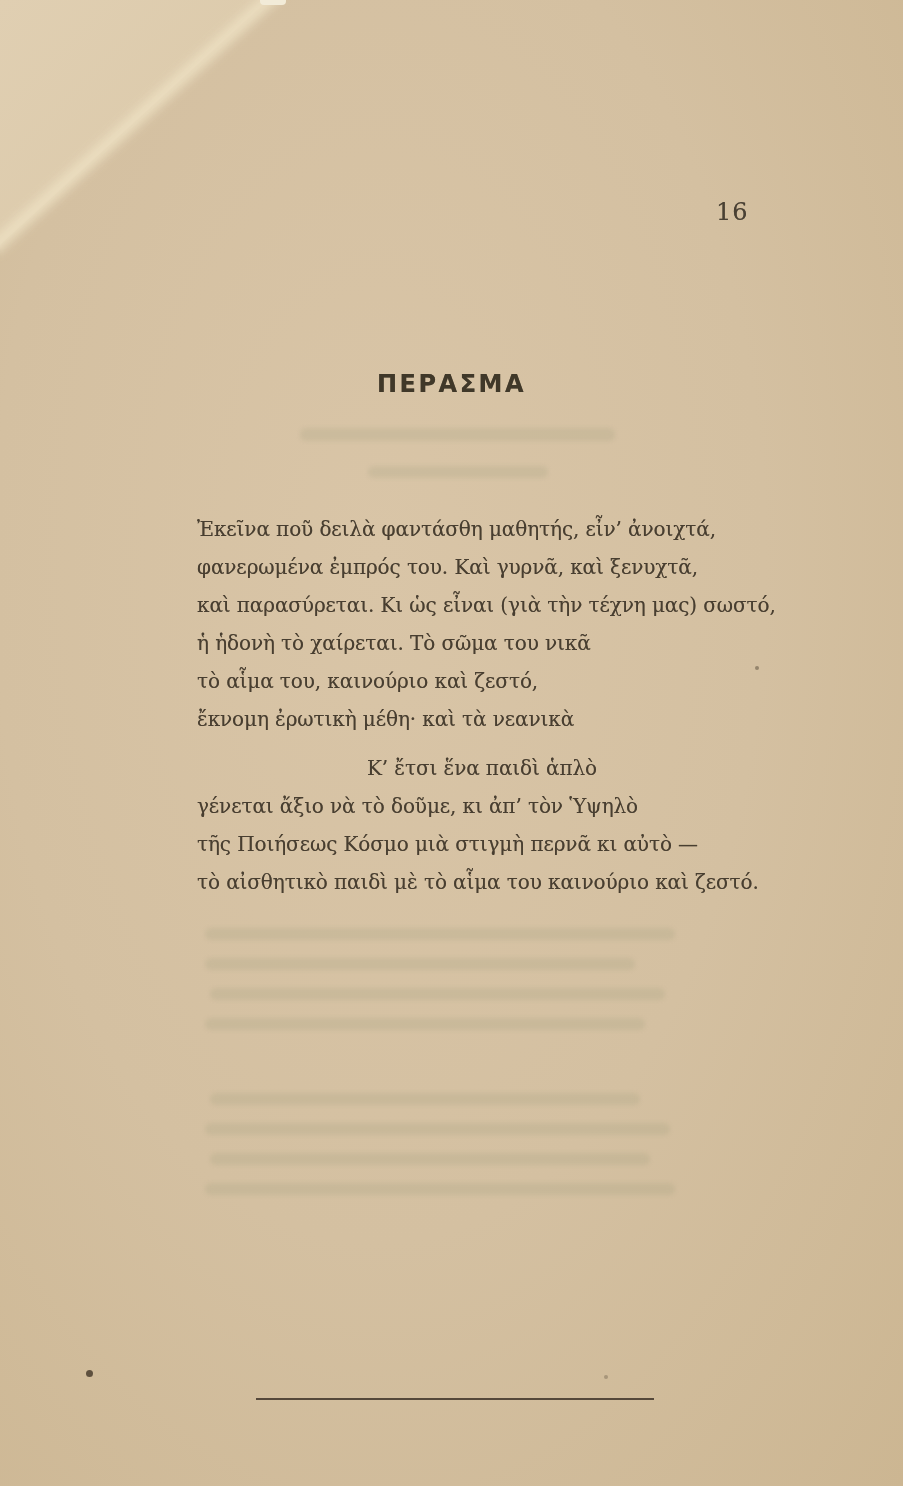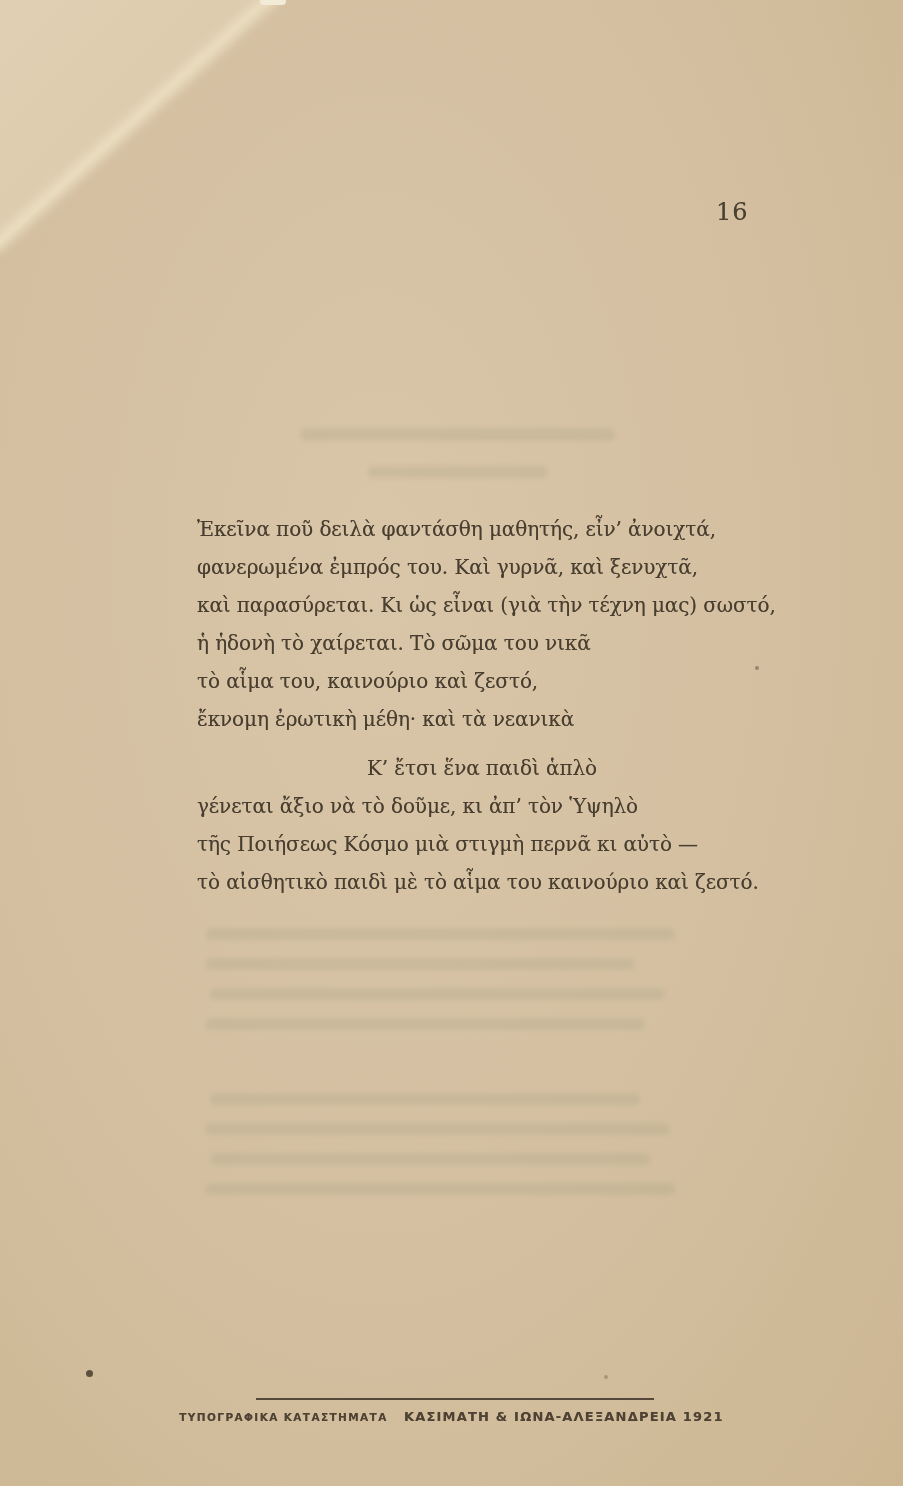--- a/index.html
+++ b/index.html
@@ -92,20 +92,21 @@
 
   <div class="corner-fold"></div>
   <div class="corner-highlight"></div>
   <div class="top-notch"></div>
 
   <div class="page-number">16</div>
 
   <div class="ghost" style="left:300px; top:428px; width:315px; height:13px;"></div>
   <div class="ghost" style="left:368px; top:466px; width:180px;"></div>
 
+  <div class="poem-title">ΠΕΡΑΣΜΑ</div>
 
   <div class="poem-body">
     <div class="poem-line">Ἐκεῖνα ποῦ δειλὰ φαντάσθη μαθητής, εἶν’ ἀνοιχτά,</div>
     <div class="poem-line">φανερωμένα ἐμπρός του. Καὶ γυρνᾶ, καὶ ξενυχτᾶ,</div>
     <div class="poem-line">καὶ παρασύρεται. Κι ὡς εἶναι (γιὰ τὴν τέχνη μας) σωστό,</div>
     <div class="poem-line">ἡ ἡδονὴ τὸ χαίρεται. Τὸ σῶμα του νικᾶ</div>
     <div class="poem-line">τὸ αἷμα του, καινούριο καὶ ζεστό,</div>
     <div class="poem-line">ἔκνομη ἐρωτικὴ μέθη· καὶ τὰ νεανικὰ</div>
     <div class="poem-line indent">Κ’ ἔτσι ἕνα παιδὶ ἁπλὸ</div>
     <div class="poem-line">γένεται ἄξιο νὰ τὸ δοῦμε, κι ἀπ’ τὸν Ὑψηλὸ</div>
@@ -120,19 +121,14 @@
   <div class="ghost" style="left:210px; top:1093px; width:430px;"></div>
   <div class="ghost" style="left:205px; top:1123px; width:465px;"></div>
   <div class="ghost" style="left:210px; top:1153px; width:440px;"></div>
   <div class="ghost" style="left:205px; top:1183px; width:470px;"></div>
 
   <div class="speck" style="left:755px; top:666px; width:4px; height:4px; opacity:.45;"></div>
   <div class="speck" style="left:86px; top:1370px; width:7px; height:7px; opacity:.85;"></div>
   <div class="speck" style="left:604px; top:1375px; width:4px; height:4px; opacity:.3;"></div>
 
   <div class="footer-rule"></div>
-  <div class="footer-imprint">
-    <span class="imprint-small">ΤΥΠΟΓΡΑΦΙΚΑ ΚΑΤΑΣΤΗΜΑΤΑ</span>
-    <span class="imprint-small">&nbsp;</span>
-    <span class="imprint-large">ΚΑΣΙΜΑΤΗ &amp; ΙΩΝΑ-ΑΛΕΞΑΝΔΡΕΙΑ 1921</span>
-  </div>
 
 </div>
 
 </body></html>

